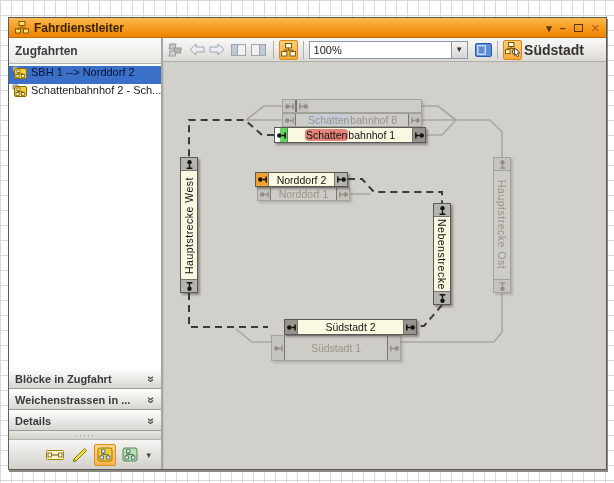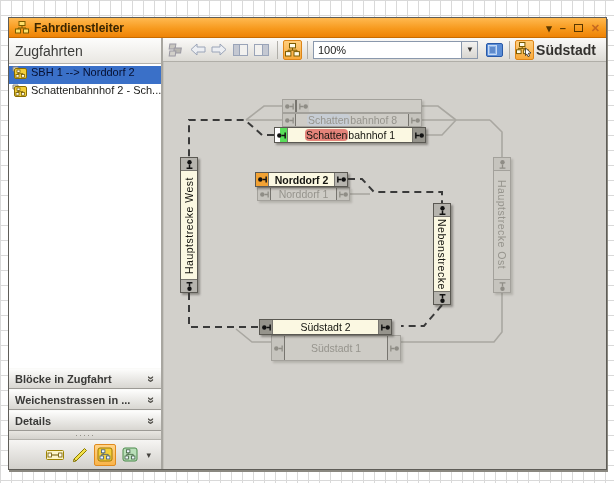--- a/index.html
+++ b/index.html
@@ -34,21 +34,21 @@
   
   .content { flex:1; display:flex; min-height:0; }
   .sidebar {
     width:154px; flex:0 0 154px; background:#ffffff;
     border-right:2px solid #a8a6a0; display:flex; flex-direction:column;
   }
   .sb-header {
     height:26px; flex:0 0 26px;
     background:linear-gradient(#fdfdfc,#e9e7e2);
     border-bottom:1px solid #b4b2ac;
-    font-size:14px; font-weight:normal; color:#3c3c3a;
+    font-size:12px; font-weight:bold; color:#3c3c3a;
     display:flex; align-items:center; padding:0 6px;text-align:center;
   }
   .sb-list { flex:1; background:#fff; padding-top:2px; overflow:hidden; }
   .sb-item { height:18px; display:flex; align-items:flex-start; gap:4px; padding:0 3px; font-size:11px; color:#1c1c1a; white-space:nowrap; }
   .sb-item.selected { background:#3a70c8; color:#061031; }
   .sb-item .li-icon { flex:0 0 15px; height:13px; }
   .sb-panel {
     height:21px; flex:0 0 21px;
     background:linear-gradient(#fdfdfc,#d8d6d1);
     border-top:1px solid #fafaf8; border-bottom:1px solid #9c9a95;
@@ -78,21 +78,21 @@
   .toolbar .sep { width:1px; height:18px; background:#b0aea8; margin:0 3px; }
   .tbar-btn { width:22px; height:20px; display:flex; align-items:center; justify-content:center; border-radius:2px; }
   .tbar-btn.active { background:linear-gradient(#ffce7d,#f8a93a); border:1px solid #dd8518; }
   .combo {
     width:188px; height:18px; background:#fff; border:1px solid #8a98ac;
     display:flex; align-items:center; font-size:11px; color:#1a1a18;
   }
   .combo .val { flex:1; padding:0 4px; }
   .combo .dd { width:16px; height:100%; background:linear-gradient(#f4f3f1,#d8d6d1);
     border-left:1px solid #8a98ac; display:flex; align-items:center; justify-content:center; font-size:8px; color:#33312e; }
-  .station { margin-left:auto; margin-right:6px; font-size:14px; font-weight:bold; color:#33312e; }
+  .station { margin-left:auto; margin-right:18px; font-size:14px; font-weight:bold; color:#33312e; }
   
   .canvas { flex:1; position:relative; background:#d2d0cb; border-left:1px solid #c4c2bc; overflow:hidden; }
   .canvas svg.wires { position:absolute; left:0; top:0; }
   
   .blk { position:absolute; display:flex; font-size:10.5px; }
   .blk.h { flex-direction:row; }
   .blk.v { flex-direction:column; }
   .blk .lbl { flex:1; display:flex; align-items:center; justify-content:center; white-space:nowrap; overflow:hidden; }
   .blk.active { background:#fbf8e2; border:1px solid #5a5852; color:#14140f; box-shadow:2px 2px 2px rgba(60,58,50,.45); }
   .blk.inactive { background:#ceccc6; border:1px solid #a3a19b; color:#96948d; box-shadow:2px 2px 2px rgba(90,88,80,.25); }
@@ -107,26 +107,26 @@
   .sig.green { background:linear-gradient(90deg,#ffffff 45%,#5ade5a 45%); }
   .sig.orange { background:#f2a233; }
   .sig.dark { background:#96948c; }
   .vtext-up { writing-mode:vertical-rl; transform:rotate(180deg); letter-spacing:.5px; }
   .vtext-down { writing-mode:vertical-rl; letter-spacing:.5px; }
   .hl { border-radius:4px; padding:0 1px; }
   
   #b-sbh3 { left:118px; top:37px;  width:140px; height:14px; }
   #b-sbh2 { left:118px; top:51px;  width:140px; height:14px; }
   #b-sbh1 { left:110px; top:65px;  width:152px; height:16px; z-index:3; }
-  #b-nord2{ left:91px;  top:110px; width:93px;  height:15px; z-index:3;font-weight:bold; }
+  #b-nord2{ left:91px;  top:110px; width:93px;  height:15px; z-index:3; }
   #b-nord1{ left:93px;  top:125px; width:93px;  height:14px; }
   #b-hw   { left:16px;  top:95px;  width:18px;  height:136px; }
   #b-neben{ left:269px; top:141px; width:18px;  height:102px; }
   #b-ho   { left:329px; top:95px;  width:18px;  height:136px; }
-  #b-sued2{ left:95px; top:257px; width:133px; height:16px; z-index:3; }
+  #b-sued2{ left:120px; top:257px; width:133px; height:16px; z-index:3; }
   #b-sued1{ left:107px; top:273px; width:130px; height:26px; }
 </style>
 </head>
 <body>
 
 <div class="window">
 
   <div class="titlebar">
     <svg class="ticon" width="14" height="13" viewBox="0 0 14 13">
       <rect x="4" y="0.5" width="6" height="4" fill="#ffe06a" stroke="#7a5c00"></rect>

